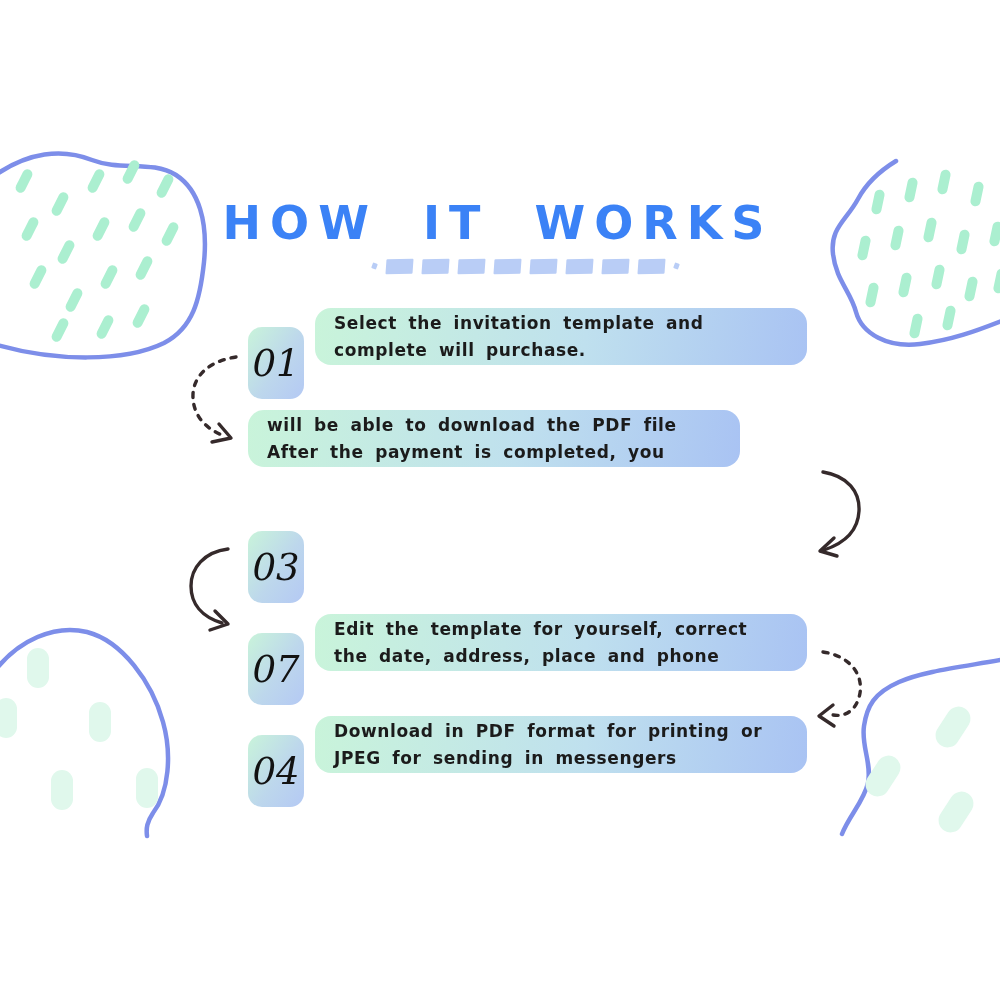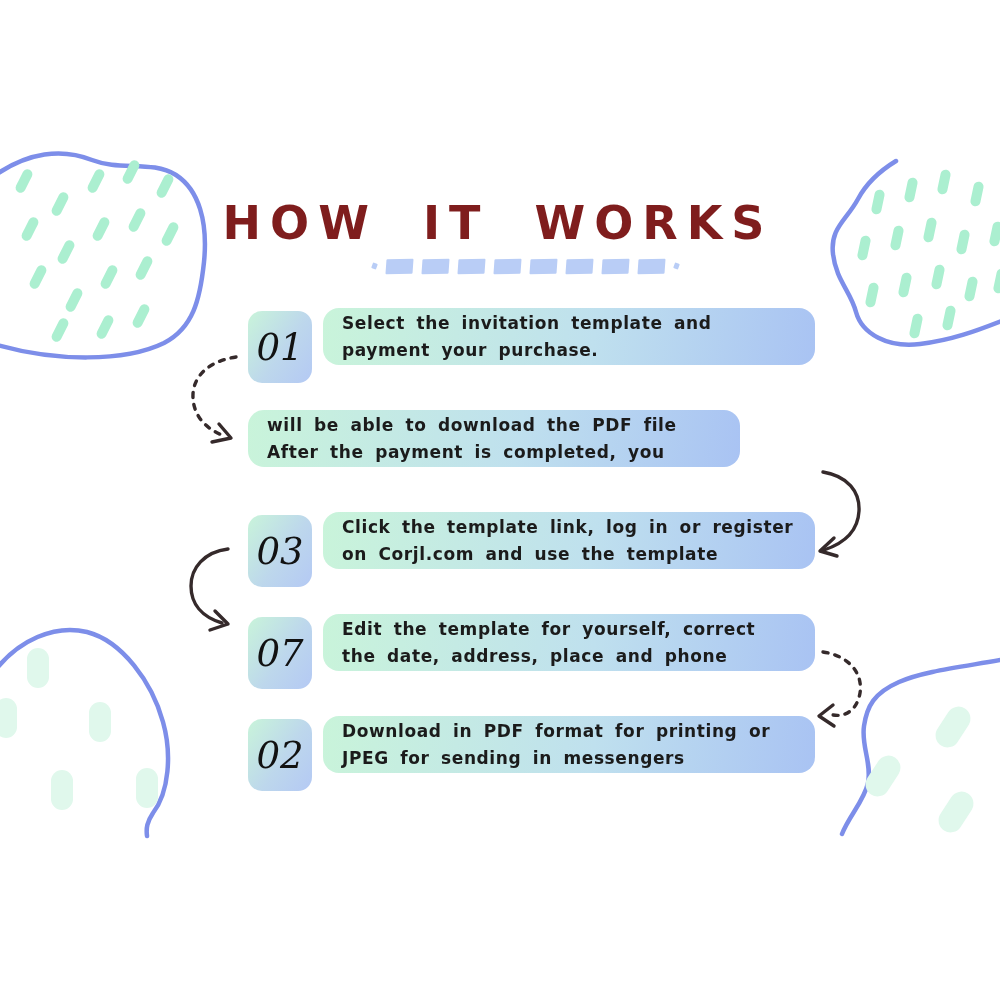--- a/index.html
+++ b/index.html
@@ -16,33 +16,33 @@
   svg.decor{position:absolute;inset:0;pointer-events:none;}
   .blob{fill:none;stroke:var(--blob-blue);stroke-width:4.5;stroke-linecap:round;}
   .dash{fill:var(--dash-mint);}
   .pill{fill:var(--pale-mint);}
   .arrow-line{fill:none;stroke:var(--arrow);stroke-width:3.4;stroke-linecap:round;}
   .arrow-dashed{stroke-dasharray:5 7;}
   .arrow-head{fill:none;stroke:var(--arrow);stroke-width:3.4;stroke-linecap:round;stroke-linejoin:round;}
 
   .page-title{
     position:absolute;top:196px;left:0;width:996px;text-align:center;
-    font-size:46px;font-weight:bold;color:#7f1d1d;
+    font-size:46px;font-weight:bold;color:#3b82f6;
     letter-spacing:9px;word-spacing:20px;white-space:nowrap;
   }
   .underline{
     position:absolute;top:257px;left:372px;display:flex;align-items:center;gap:9px;height:18px;
   }
   .u-seg{display:inline-block;width:27px;height:15px;background:var(--underline-blue);transform:skewX(-5deg) rotate(-1deg);border-radius:1px;}
   .u-dot{display:inline-block;width:5px;height:6px;background:var(--underline-blue);border-radius:1px;transform:rotate(20deg);}
 
   .steps{position:absolute;top:308px;left:248px;}
   .step-row{display:flex;gap:11px;margin-bottom:24px;height:78px;}
   .step-number{
-    width:64px;height:72px;margin-top:3px;border-radius:14px;flex:none;
+    width:56px;height:72px;margin-top:19px;border-radius:14px;flex:none;
     background:linear-gradient(125deg,var(--mint) 0%,#bdd7ec 55%,#b4c9f4 100%);
     display:flex;align-items:center;justify-content:center;
     font-family:"DejaVu Serif","Liberation Serif",serif;font-style:italic;
     font-size:37px;color:#121212;
   }
   .step-box{
     width:492px;height:57px;border-radius:16px;flex:none;
     background:linear-gradient(98deg,var(--mint) 0%,#bfe0ee 55%,var(--blue) 100%);
     display:flex;flex-direction:column;justify-content:center;
     padding:6px 8px 6px 19px;
@@ -157,49 +157,45 @@
       </span>
     <span class="u-dot"></span>
   </div>
 
   <div class="steps">
 
     <div class="step-row">
       <div class="step-number">01</div>
       <div class="step-box">
         <div class="step-line">Select the invitation template and</div>
-        <div class="step-line">payment your purchase.</div>
+        <div class="step-line">complete will purchase.</div>
       </div>
     </div>
 
     <div class="step-row">
       <div class="step-box">
         <div class="step-line">will be able to download the PDF file</div>
         <div class="step-line">After the payment is completed, you</div>
       </div>
     </div>
 
     <div class="step-row">
       <div class="step-number">03</div>
-      <div class="step-box">
-        <div class="step-line">Click the template link, log in or register</div>
-        <div class="step-line">on Corjl.com and use the template</div>
-      </div>
     </div>
 
     <div class="step-row">
       <div class="step-number">07</div>
       <div class="step-box">
         <div class="step-line">Edit the template for yourself, correct</div>
         <div class="step-line">the date, address, place and phone</div>
       </div>
     </div>
 
     <div class="step-row">
-      <div class="step-number">02</div>
+      <div class="step-number">04</div>
       <div class="step-box">
         <div class="step-line">Download in PDF format for printing or</div>
         <div class="step-line">JPEG for sending in messengers</div>
       </div>
     </div>
 
   </div>
 </div>
 
 </body></html>

